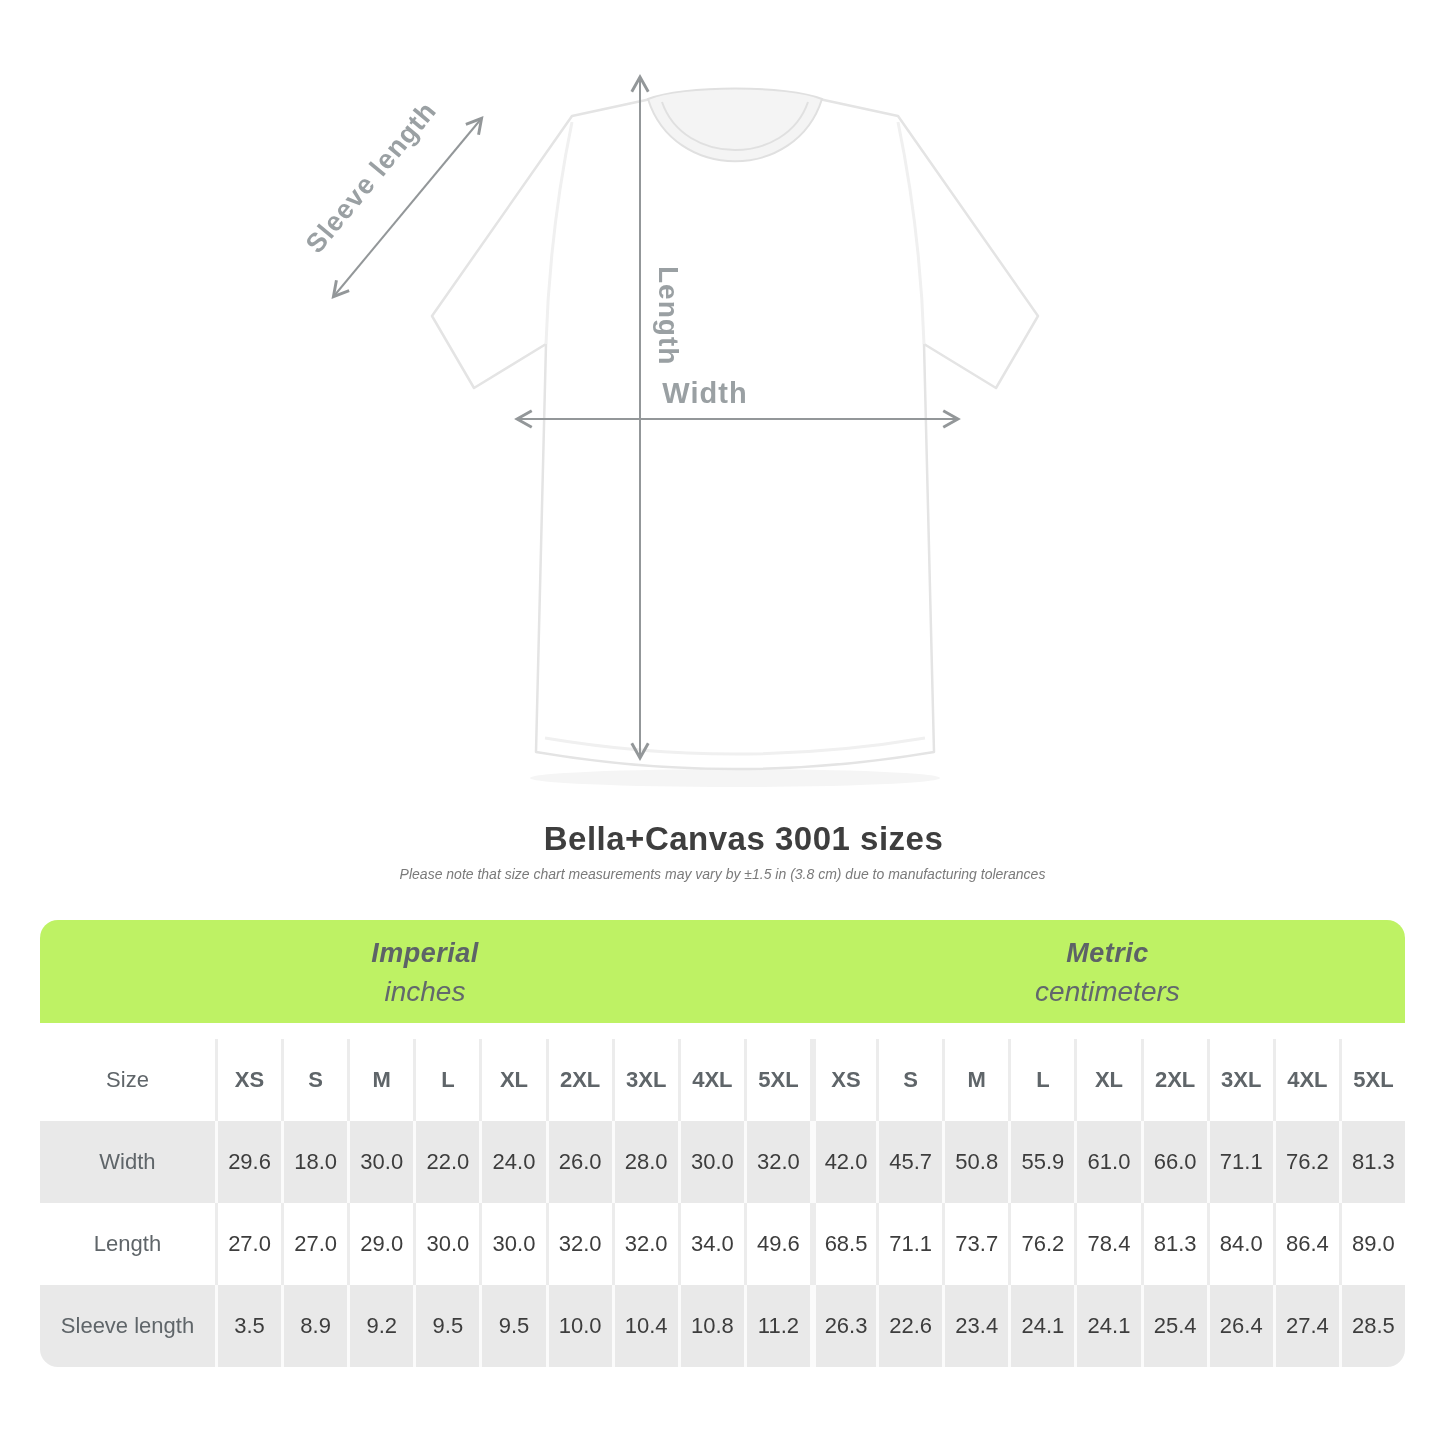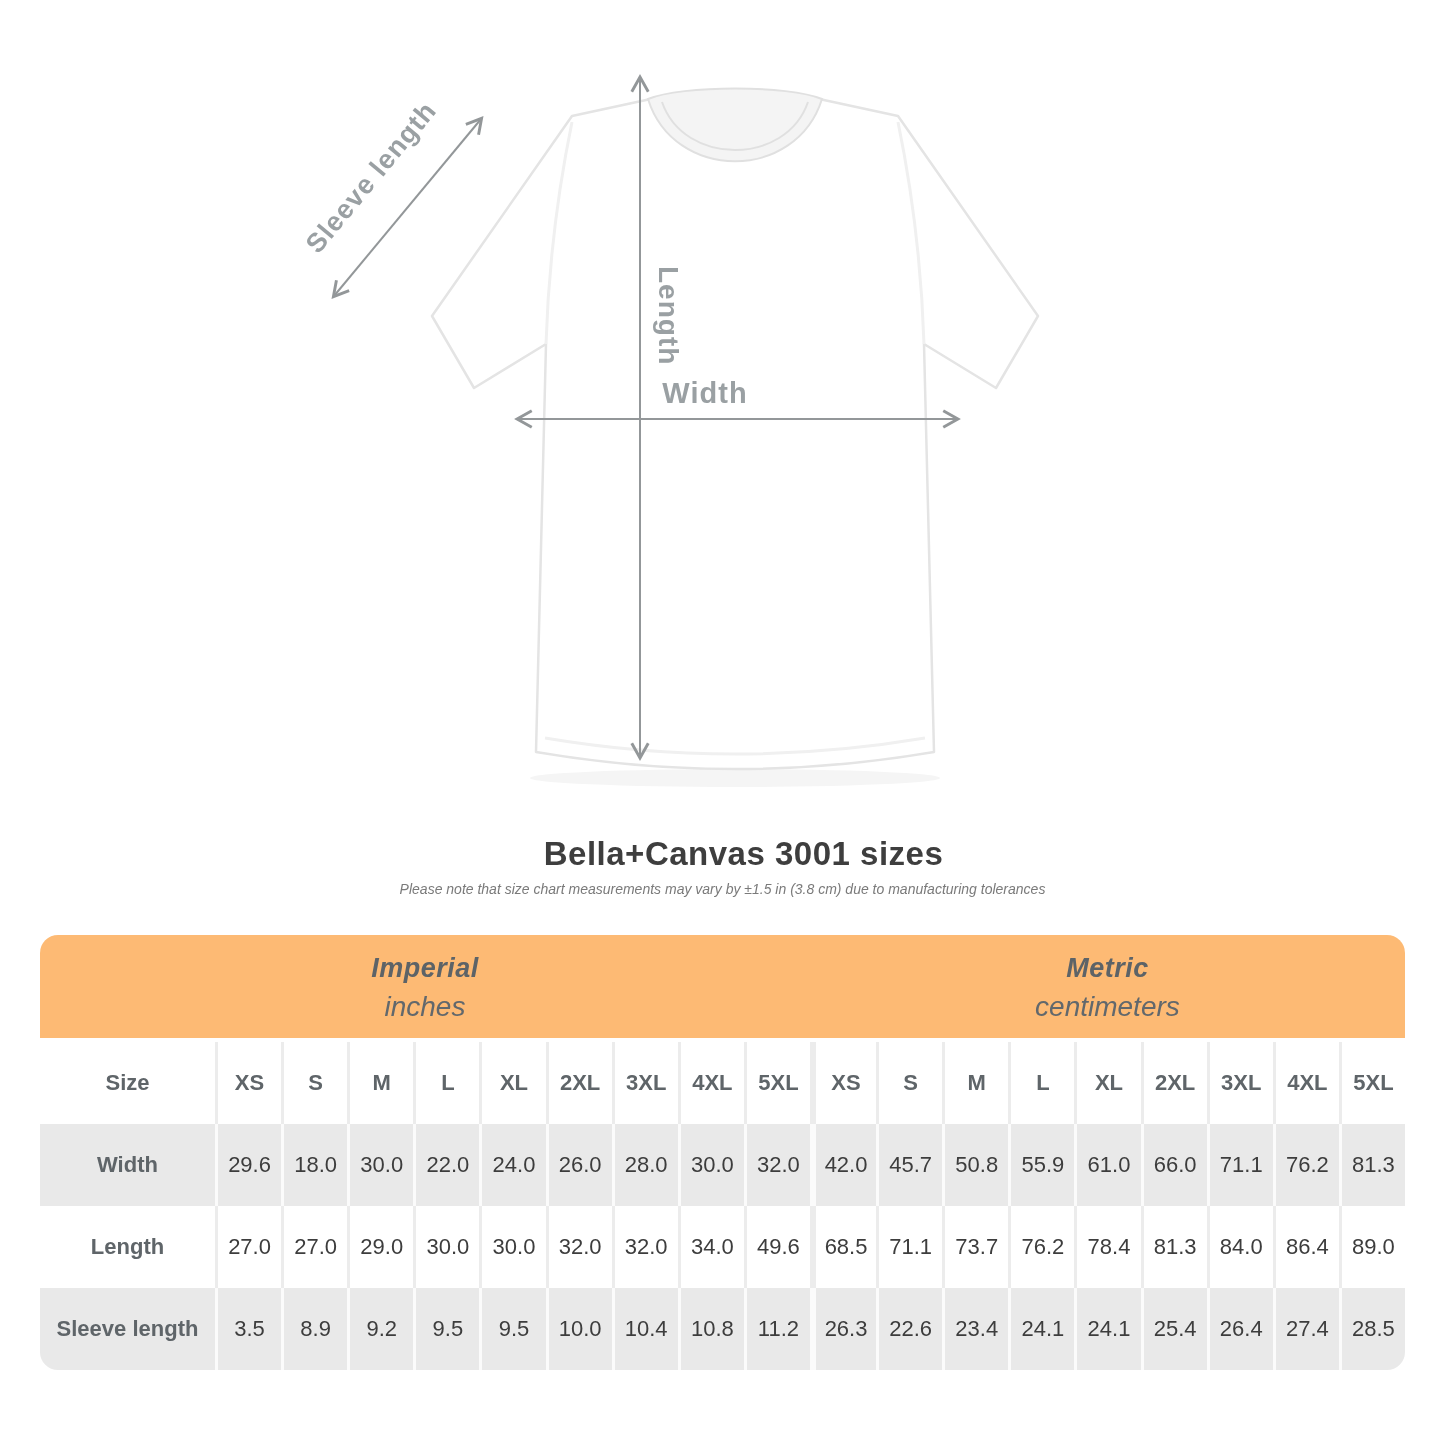--- a/index.html
+++ b/index.html
@@ -12,21 +12,21 @@
   * { box-sizing: border-box; }
 
   .page { width: 1445px; height: 1445px; background: #fff; }
 
   
   .figure-wrap { width: 1445px; height: 820px; }
   .figure-wrap svg { display: block; }
 
   
   .chart-title {
-    margin: 15px 0 8px 0;
+    margin: 0 0 8px 0;
     text-align: center;
     font-size: 33px; font-weight: 700;
     color: #3e3e3e; letter-spacing: .5px; padding-left: 42px;
   }
   .chart-note {
     margin: 0 0 38px 0;
     text-align: center;
     font-style: italic;
     font-size: 14px;
     color: #7a7a7a;
@@ -34,22 +34,22 @@
 
   
   .table-wrap {
     margin: 0 40px;
     border-radius: 18px;
     overflow: hidden;
   }
   .band {
     display: flex;
     height: 103px;
-    background: #fdba74;
-    margin-bottom: 4px;
+    background: #bef264;
+    margin-bottom: 16px;
   }
   .band-group {
     display: flex; flex-direction: column;
     align-items: center; justify-content: center;
     padding-top: 2px;
   }
   .band-group.imperial { width: 56.4%; }
   .band-group.metric   { width: 43.6%; }
   .band-name {
     font-size: 27px; font-weight: 700; font-style: italic;
@@ -70,21 +70,21 @@
   .cell {
     display: flex; align-items: center; justify-content: center;
     font-size: 22px;
     border-left: 3px solid transparent;
     white-space: nowrap;
   }
   .cell.c0 { border-left: none; }
   .cell.metric-start { border-left-width: 6px; }
   .row-gray  .cell { background: #e9e9e9; border-left-color: #fbfbfb; }
   .row-white .cell { background: #ffffff; border-left-color: #ececec; }
-  .label-cell { font-weight: 700; color: #5f6569; }
+  .label-cell { font-weight: 400; color: #5f6569; }
   .size-cell  { font-weight: 700; color: #5f6569; }
   .val-cell   { color: #3d3d3d; }
 </style>
 </head>
 <body>
 
 <div class="page">
 
   <div class="figure-wrap">
     <svg width="1445" height="820" viewBox="0 0 1445 820">

